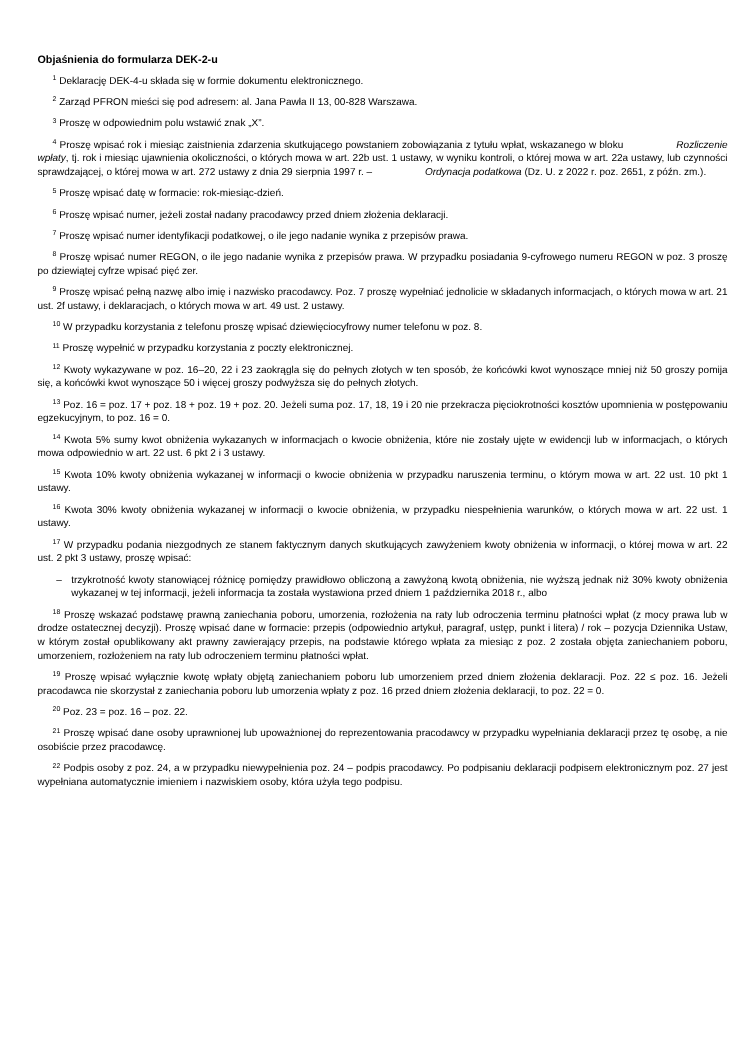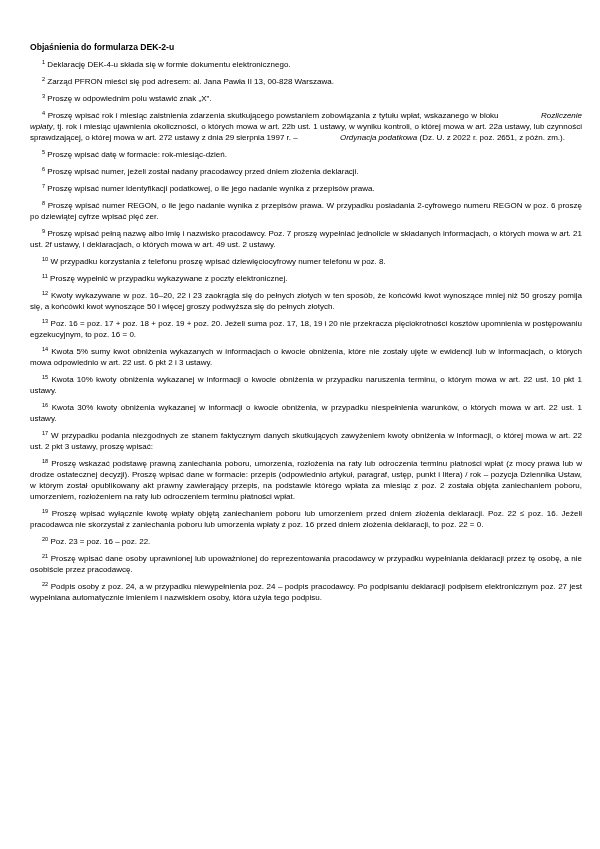--- a/index.html
+++ b/index.html
@@ -66,29 +66,30 @@
 <div class="page">
   <p class="title">Objaśnienia do formularza DEK-2-u</p>
   <div id="notes-list">
       <p class="note"><sup>1</sup> <span>Deklarację DEK-4-u składa się w formie dokumentu elektronicznego.</span></p>
       <p class="note"><sup>2</sup> <span>Zarząd PFRON mieści się pod adresem: al. Jana Pawła II 13, 00-828 Warszawa.</span></p>
       <p class="note"><sup>3</sup> <span>Proszę w odpowiednim polu wstawić znak „X”.</span></p>
       <p class="note"><sup>4</sup> <span>Proszę wpisać rok i miesiąc zaistnienia zdarzenia skutkującego powstaniem zobowiązania z tytułu wpłat, wskazanego w bloku </span><em>Rozliczenie wpłaty</em><span>, tj. rok i miesiąc ujawnienia okoliczności, o których mowa w art. 22b ust. 1 ustawy, w wyniku kontroli, o której mowa w art. 22a ustawy, lub czynności sprawdzającej, o której mowa w art. 272 ustawy z dnia 29 sierpnia 1997 r. – </span><em>Ordynacja podatkowa</em><span> (Dz. U. z 2022 r. poz. 2651, z późn. zm.).</span></p>
       <p class="note"><sup>5</sup> <span>Proszę wpisać datę w formacie: rok-miesiąc-dzień.</span></p>
       <p class="note"><sup>6</sup> <span>Proszę wpisać numer, jeżeli został nadany pracodawcy przed dniem złożenia deklaracji.</span></p>
       <p class="note"><sup>7</sup> <span>Proszę wpisać numer identyfikacji podatkowej, o ile jego nadanie wynika z przepisów prawa.</span></p>
-      <p class="note"><sup>8</sup> <span>Proszę wpisać numer REGON, o ile jego nadanie wynika z przepisów prawa. W przypadku posiadania 2-cyfrowego numeru REGON w poz. 6 proszę po dziewiątej cyfrze wpisać pięć zer.</span></p>
+      <p class="note"><sup>8</sup> <span>Proszę wpisać numer REGON, o ile jego nadanie wynika z przepisów prawa. W przypadku posiadania 9-cyfrowego numeru REGON w poz. 3 proszę po dziewiątej cyfrze wpisać pięć zer.</span></p>
       <p class="note"><sup>9</sup> <span>Proszę wpisać pełną nazwę albo imię i nazwisko pracodawcy. Poz. 7 proszę wypełniać jednolicie w składanych informacjach, o których mowa w art. 21 ust. 2f ustawy, i deklaracjach, o których mowa w art. 49 ust. 2 ustawy.</span></p>
       <p class="note"><sup>10</sup> <span>W przypadku korzystania z telefonu proszę wpisać dziewięciocyfrowy numer telefonu w poz. 8.</span></p>
-      <p class="note"><sup>11</sup> <span>Proszę wypełnić w przypadku wykazywane z poczty elektronicznej.</span></p>
+      <p class="note"><sup>11</sup> <span>Proszę wypełnić w przypadku korzystania z poczty elektronicznej.</span></p>
       <p class="note"><sup>12</sup> <span>Kwoty wykazywane w poz. 16–20, 22 i 23 zaokrągla się do pełnych złotych w ten sposób, że końcówki kwot wynoszące mniej niż 50 groszy pomija się, a końcówki kwot wynoszące 50 i więcej groszy podwyższa się do pełnych złotych.</span></p>
       <p class="note"><sup>13</sup> <span>Poz. 16 = poz. 17 + poz. 18 + poz. 19 + poz. 20. Jeżeli suma poz. 17, 18, 19 i 20 nie przekracza pięciokrotności kosztów upomnienia w postępowaniu egzekucyjnym, to poz. 16 = 0.</span></p>
       <p class="note"><sup>14</sup> <span>Kwota 5% sumy kwot obniżenia wykazanych w informacjach o kwocie obniżenia, które nie zostały ujęte w ewidencji lub w informacjach, o których mowa odpowiednio w art. 22 ust. 6 pkt 2 i 3 ustawy.</span></p>
       <p class="note"><sup>15</sup> <span>Kwota 10% kwoty obniżenia wykazanej w informacji o kwocie obniżenia w przypadku naruszenia terminu, o którym mowa w art. 22 ust. 10 pkt 1 ustawy.</span></p>
       <p class="note"><sup>16</sup> <span>Kwota 30% kwoty obniżenia wykazanej w informacji o kwocie obniżenia, w przypadku niespełnienia warunków, o których mowa w art. 22 ust. 1 ustawy.</span></p>
       <p class="note"><sup>17</sup> <span>W przypadku podania niezgodnych ze stanem faktycznym danych skutkujących zawyżeniem kwoty obniżenia w informacji, o której mowa w art. 22 ust. 2 pkt 3 ustawy, proszę wpisać:</span></p>
+      <p class="dash-item">trzykrotność kwoty stanowiącej różnicę pomiędzy prawidłowo obliczoną a zawyżoną kwotą obniżenia, nie wyższą jednak niż 30% kwoty obniżenia wykazanej w tej informacji, jeżeli informacja ta została wystawiona przed dniem 1 października 2018 r., albo</p>
       <p class="note"><sup>18</sup> <span>Proszę wskazać podstawę prawną zaniechania poboru, umorzenia, rozłożenia na raty lub odroczenia terminu płatności wpłat (z mocy prawa lub w drodze ostatecznej decyzji). Proszę wpisać dane w formacie: przepis (odpowiednio artykuł, paragraf, ustęp, punkt i litera) / rok – pozycja Dziennika Ustaw, w którym został opublikowany akt prawny zawierający przepis, na podstawie którego wpłata za miesiąc z poz. 2 została objęta zaniechaniem poboru, umorzeniem, rozłożeniem na raty lub odroczeniem terminu płatności wpłat.</span></p>
       <p class="note"><sup>19</sup> <span>Proszę wpisać wyłącznie kwotę wpłaty objętą zaniechaniem poboru lub umorzeniem przed dniem złożenia deklaracji. Poz. 22 ≤ poz. 16. Jeżeli pracodawca nie skorzystał z zaniechania poboru lub umorzenia wpłaty z poz. 16 przed dniem złożenia deklaracji, to poz. 22 = 0.</span></p>
       <p class="note"><sup>20</sup> <span>Poz. 23 = poz. 16 – poz. 22.</span></p>
       <p class="note"><sup>21</sup> <span>Proszę wpisać dane osoby uprawnionej lub upoważnionej do reprezentowania pracodawcy w przypadku wypełniania deklaracji przez tę osobę, a nie osobiście przez pracodawcę.</span></p>
       <p class="note"><sup>22</sup> <span>Podpis osoby z poz. 24, a w przypadku niewypełnienia poz. 24 – podpis pracodawcy. Po podpisaniu deklaracji podpisem elektronicznym poz. 27 jest wypełniana automatycznie imieniem i nazwiskiem osoby, która użyła tego podpisu.</span></p>
     </div>
 </div>
 
 </body></html>

